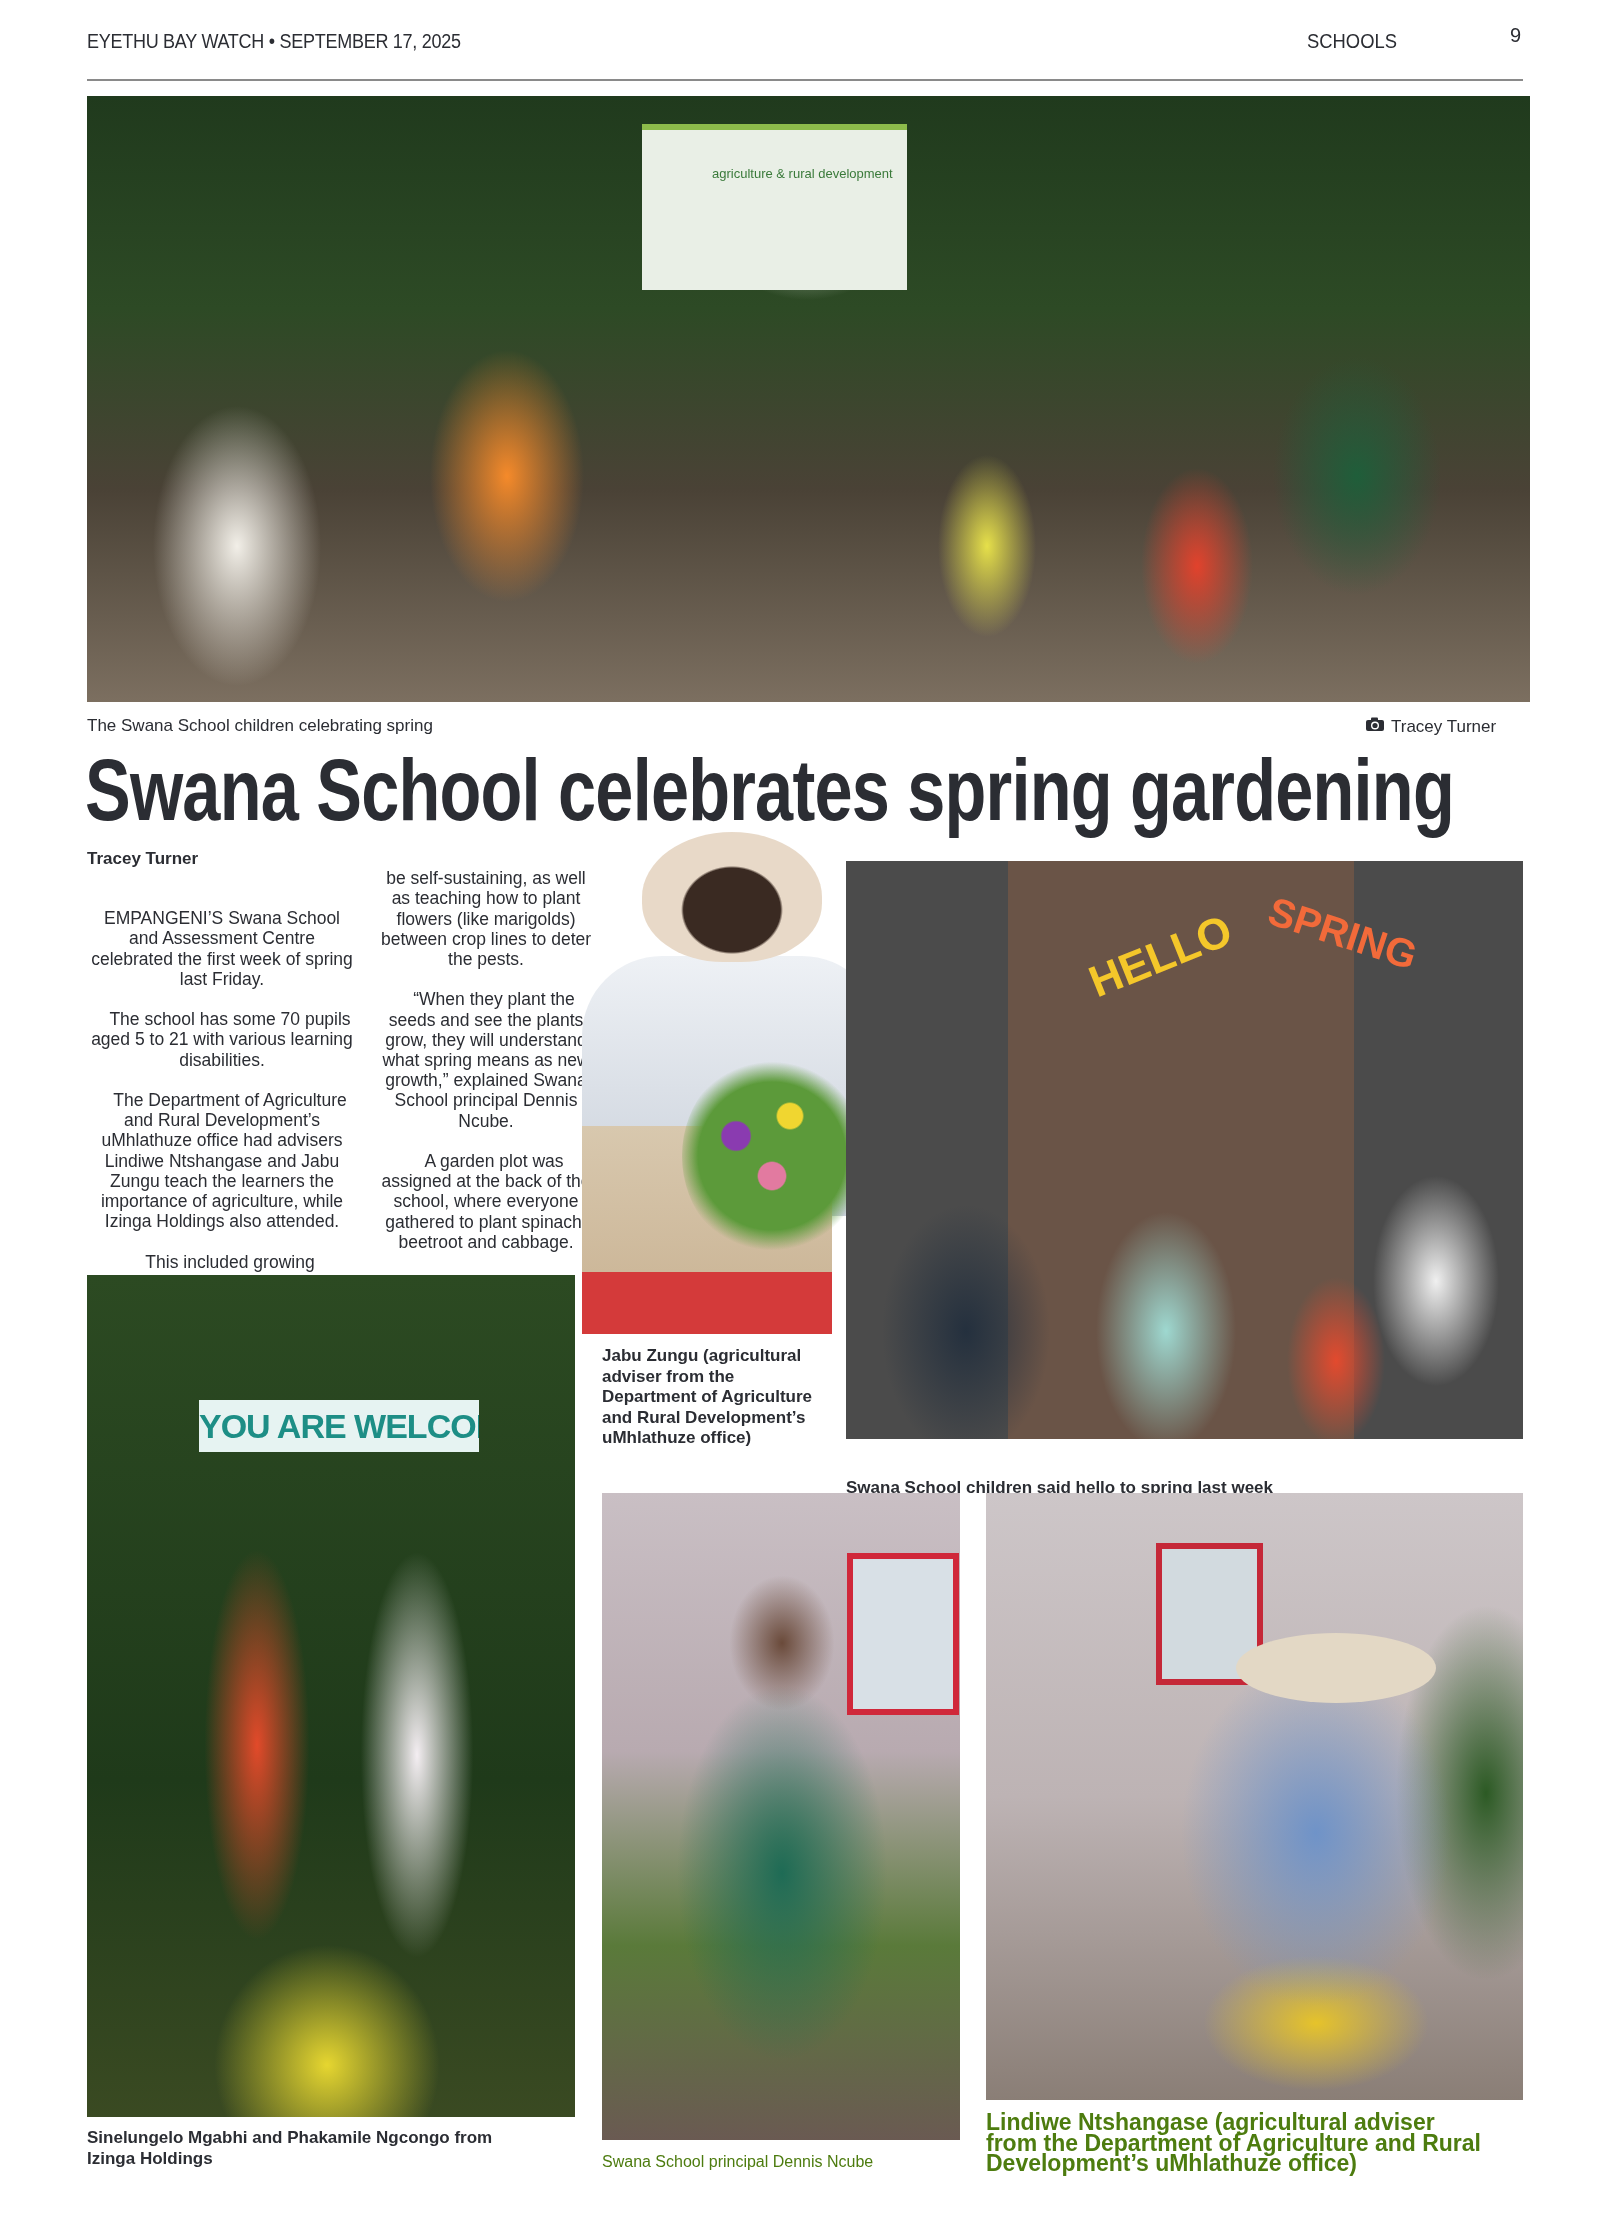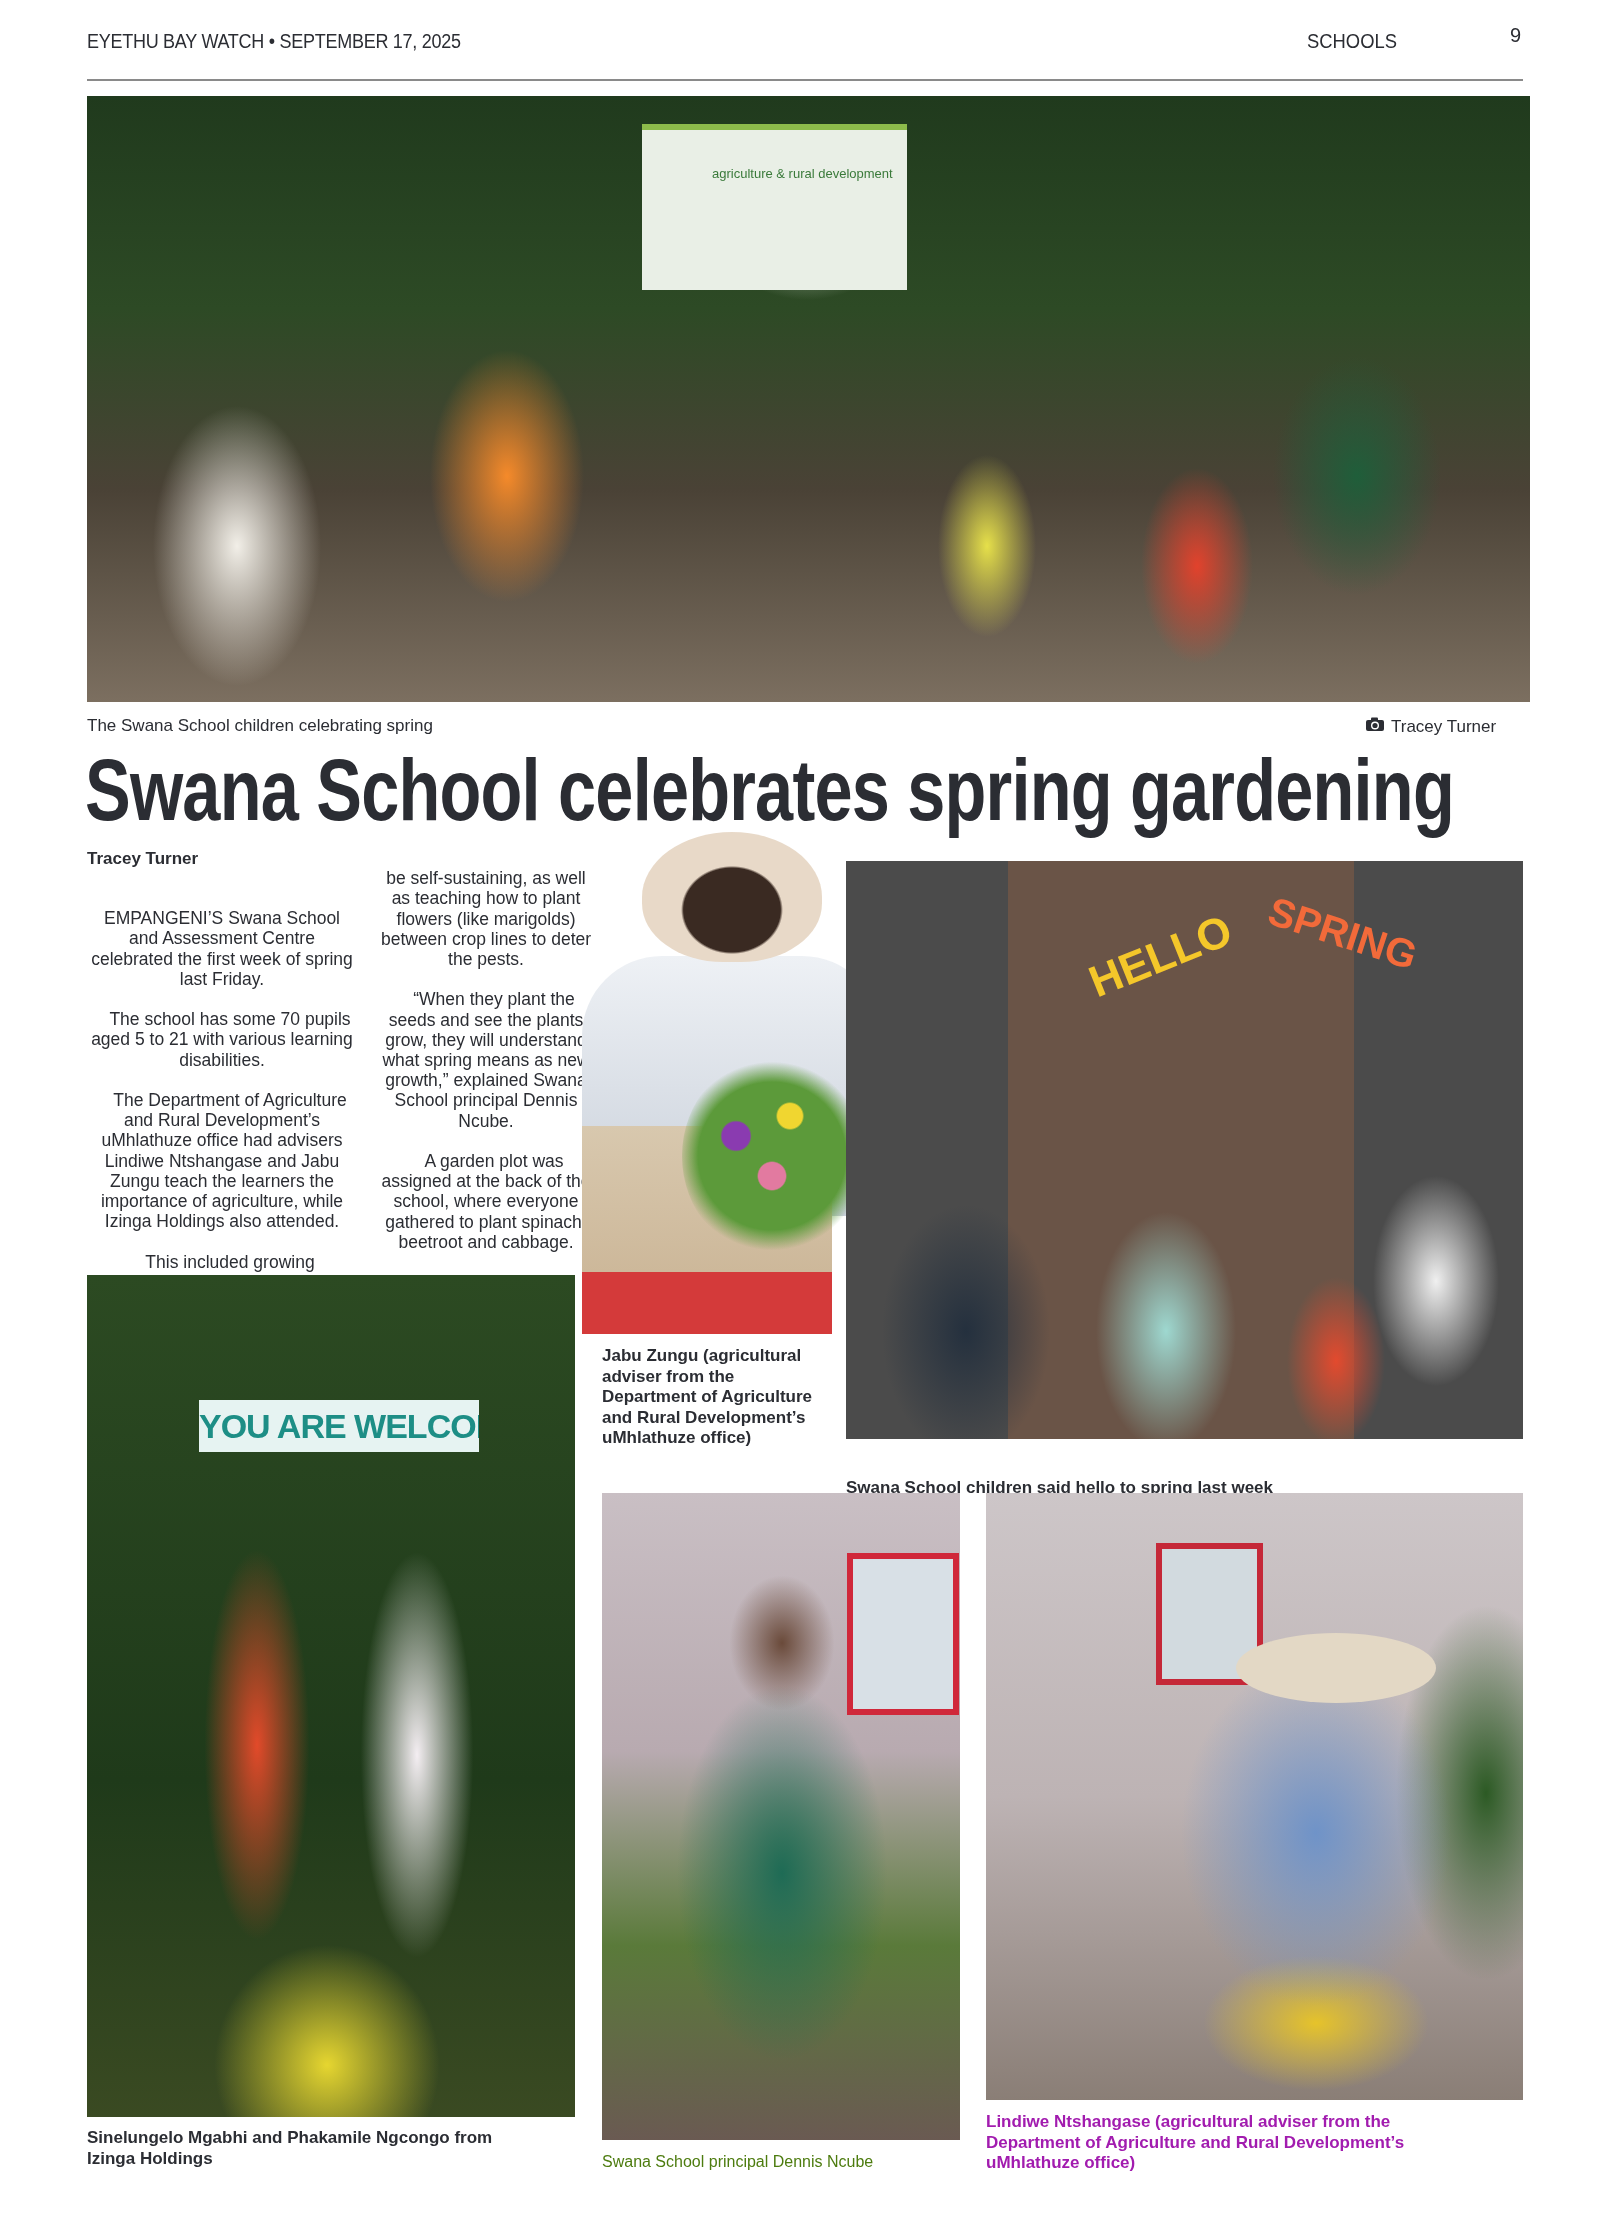--- a/index.html
+++ b/index.html
@@ -99,21 +99,21 @@
   
   .p-lindiwe { left: 986px; top: 1493px; width: 537px; height: 607px;
     background:
       radial-gradient(ellipse 180px 230px at 330px 340px, #6f93c8 0%, rgba(111,147,200,0) 75%),
       radial-gradient(ellipse 150px 90px at 330px 530px, #e6c32a 0%, rgba(230,195,42,0) 75%),
       radial-gradient(ellipse 120px 250px at 500px 300px, #2c5a24 0%, rgba(44,90,36,0) 75%),
       linear-gradient(180deg, #cdc6c8 0%, #bdb3b4 50%, #8a7e76 100%);
   }
   .p-lindiwe .win { position: absolute; left: 170px; top: 50px; width: 95px; height: 130px; border: 6px solid #c52838; background: #d2dadf; }
   .p-lindiwe .hat { position: absolute; left: 250px; top: 140px; width: 200px; height: 70px; border-radius: 50%; background: #e3d8c5; }
-  .caption-lindiwe { left: 986px; top: 2112px; width: 500px; font-size: 17px; font-weight: bold; line-height: 20.5px; color: #a21caf; }
+  .caption-lindiwe { left: 986px; top: 2112px; width: 500px; font-size: 23px; font-weight: bold; line-height: 20.5px; color: #4d7c0f; }
 </style>
 </head>
 <body>
 
 <div class="abs hdr-left">EYETHU BAY WATCH • SEPTEMBER 17, 2025</div>
 <div class="abs hdr-section">SCHOOLS</div>
 <div class="abs hdr-page">9</div>
 <div class="abs hdr-rule"></div>
 
 <div class="photo p-top">

